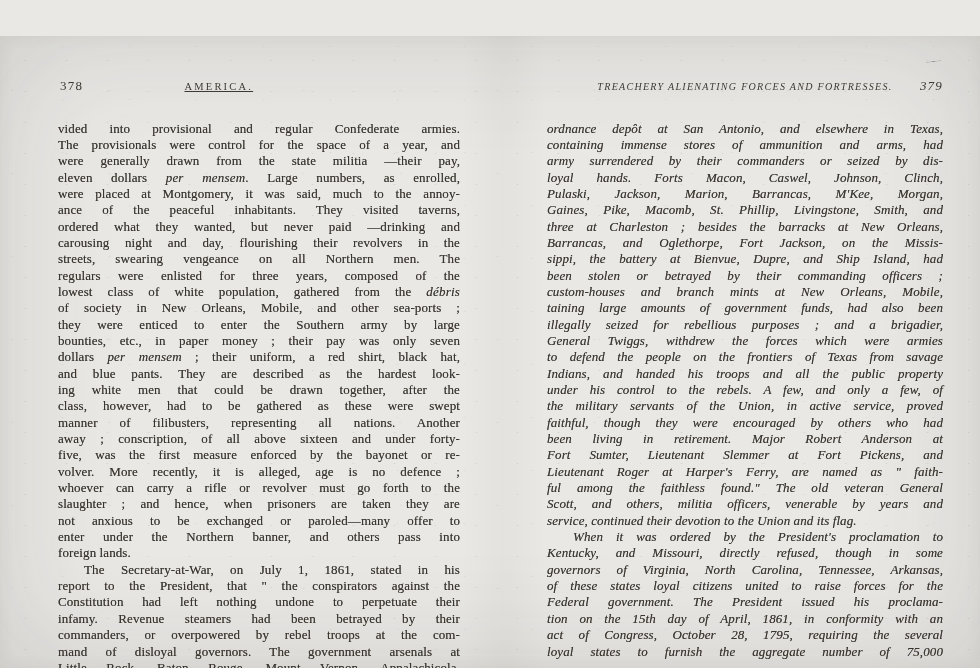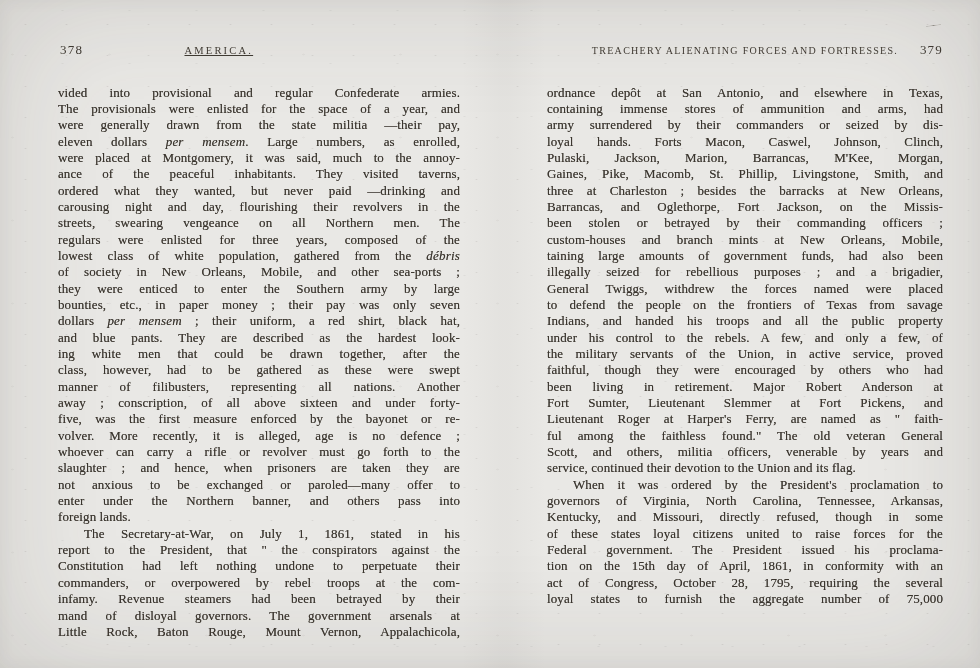--- a/index.html
+++ b/index.html
@@ -14,35 +14,36 @@
   }
   .scan {
     position: absolute; inset: 0;
     background-color: #e9e8e5;
     background-image:
       radial-gradient(rgba(90,85,78,0.12) 0.8px, transparent 1.1px),
       radial-gradient(rgba(90,85,78,0.08) 0.8px, transparent 1.2px),
       radial-gradient(rgba(90,85,78,0.05) 1px, transparent 1.3px);
     background-size: 41px 31px, 67px 53px, 97px 83px;
     background-position: 5px 9px, 29px 37px, 61px 13px;
+    margin-top: 36px;
   }
   .vignette {
     position: absolute; inset: 0; pointer-events: none;
     box-shadow:
       inset 0 0 120px rgba(70,65,58,0.16),
       inset 0 0 16px rgba(70,65,58,0.06);
   }
   .gutter {
     position: absolute; left: 462px; top: 0; width: 84px; height: 668px;
     background: linear-gradient(90deg, transparent 0%, rgba(80,75,68,0.035) 45%, rgba(80,75,68,0.035) 55%, transparent 100%);
     pointer-events: none;
   }
   .page { position: absolute; top: 42px; }
   .page-left  { left: 58px;  width: 402px; }
-  .page-right { left: 547px; width: 396px; }
+  .page-right { left: 547px; width: 396px; font-style: italic; }
 
   .running-head { position: relative; height: 16px; }
   .pagenum { font-size: 13px; letter-spacing: 1.2px; color: #3e3932; }
   .pagenum.num-left  { position: absolute; left: 2px; top: 0; }
   .pagenum.num-right { position: absolute; right: 0; top: 0; }
   .head-title {
     position: absolute; top: 2.5px;
     font-size: 10.5px; letter-spacing: 2.2px;
     white-space: nowrap; color: #403b34;
   }
@@ -79,21 +80,21 @@
   <div class="gutter"></div>
 
   <div class="page page-left">
     <div class="running-head">
       <span class="pagenum num-left">378</span>
       <span class="head-title">AMERICA.</span>
     </div>
     <div class="body-block">
         <div class="paragraph">
           <div class="line">vided into provisional and regular Confederate armies.</div>
-          <div class="line">The provisionals were enlisted for the space of a year, and</div>
+          <div class="line">The provisionals were control for the space of a year, and</div>
           <div class="line">were generally drawn from the state militia —their pay,</div>
           <div class="line">eleven dollars <i>per mensem</i>.  Large numbers, as enrolled,</div>
           <div class="line">were placed at Montgomery, it was said, much to the annoy-</div>
           <div class="line">ance of the peaceful inhabitants.  They visited taverns,</div>
           <div class="line">ordered what they wanted, but never paid —drinking and</div>
           <div class="line">carousing night and day, flourishing their revolvers in the</div>
           <div class="line">streets, swearing vengeance on all Northern men.  The</div>
           <div class="line">regulars were enlisted for three years, composed of the</div>
           <div class="line">lowest class of white population, gathered from the <i>débris</i></div>
           <div class="line">of society in New Orleans, Mobile, and other sea-ports ;</div>
@@ -110,22 +111,22 @@
           <div class="line">whoever can carry a rifle or revolver must go forth to the</div>
           <div class="line">slaughter ; and hence, when prisoners are taken they are</div>
           <div class="line">not anxious to be exchanged or paroled—many offer to</div>
           <div class="line">enter under the Northern banner, and others pass into</div>
           <div class="line end">foreign lands.</div>
         </div>
         <div class="paragraph">
           <div class="line indent">The Secretary-at-War, on July 1, 1861, stated in his</div>
           <div class="line">report to the President, that " the conspirators against the</div>
           <div class="line">Constitution had left nothing undone to perpetuate their</div>
+          <div class="line">infamy.  Revenue steamers had been betrayed by their</div>
           <div class="line">commanders, or overpowered by rebel troops at the com-</div>
-          <div class="line">infamy.  Revenue steamers had been betrayed by their</div>
           <div class="line">mand of disloyal governors.  The government arsenals at</div>
           <div class="line">Little Rock, Baton Rouge, Mount Vernon, Appalachicola,</div>
         </div>
       </div>
   </div>
 
   <div class="page page-right">
     <div class="running-head">
       <span class="head-title">TREACHERY ALIENATING FORCES AND FORTRESSES.</span>
       <span class="pagenum num-right">379</span>
@@ -133,41 +134,42 @@
     <div class="body-block">
         <div class="paragraph">
           <div class="line">ordnance depôt at San Antonio, and elsewhere in Texas,</div>
           <div class="line">containing immense stores of ammunition and arms, had</div>
           <div class="line">army surrendered by their commanders or seized by dis-</div>
           <div class="line">loyal hands.  Forts Macon, Caswel, Johnson, Clinch,</div>
           <div class="line">Pulaski, Jackson, Marion, Barrancas, M'Kee, Morgan,</div>
           <div class="line">Gaines, Pike, Macomb, St. Phillip, Livingstone, Smith, and</div>
           <div class="line">three at Charleston ; besides the barracks at New Orleans,</div>
           <div class="line">Barrancas, and Oglethorpe, Fort Jackson, on the Missis-</div>
+          <div class="line">sippi, the battery at Bienvue, Dupre, and Ship Island, had</div>
           <div class="line">been stolen or betrayed by their commanding officers ;</div>
           <div class="line">custom-houses and branch mints at New Orleans, Mobile,</div>
           <div class="line">taining large amounts of government funds, had also been</div>
           <div class="line">illegally seized for rebellious purposes ; and a brigadier,</div>
-          <div class="line">General Twiggs, withdrew the forces named were placed</div>
+          <div class="line">General Twiggs, withdrew the forces which were armies</div>
           <div class="line">to defend the people on the frontiers of Texas from savage</div>
           <div class="line">Indians, and handed his troops and all the public property</div>
           <div class="line">under his control to the rebels.  A few, and only a few, of</div>
           <div class="line">the military servants of the Union, in active service, proved</div>
           <div class="line">faithful, though they were encouraged by others who had</div>
           <div class="line">been living in retirement.  Major Robert Anderson at</div>
           <div class="line">Fort Sumter, Lieutenant Slemmer at Fort Pickens, and</div>
           <div class="line">Lieutenant Roger at Harper's Ferry, are named as " faith-</div>
           <div class="line">ful among the faithless found."  The old veteran General</div>
           <div class="line">Scott, and others, militia officers, venerable by years and</div>
           <div class="line end">service, continued their devotion to the Union and its flag.</div>
         </div>
         <div class="paragraph">
           <div class="line indent">When it was ordered by the President's proclamation to</div>
+          <div class="line">Kentucky, and Missouri, directly refused, though in some</div>
           <div class="line">governors of Virginia, North Carolina, Tennessee, Arkansas,</div>
-          <div class="line">Kentucky, and Missouri, directly refused, though in some</div>
           <div class="line">of these states loyal citizens united to raise forces for the</div>
           <div class="line">Federal government.  The President issued his proclama-</div>
           <div class="line">tion on the 15th day of April, 1861, in conformity with an</div>
           <div class="line">act of Congress, October 28, 1795, requiring the several</div>
           <div class="line">loyal states to furnish the aggregate number of 75,000</div>
         </div>
       </div>
   </div>
 
   <div class="artifact"></div>

